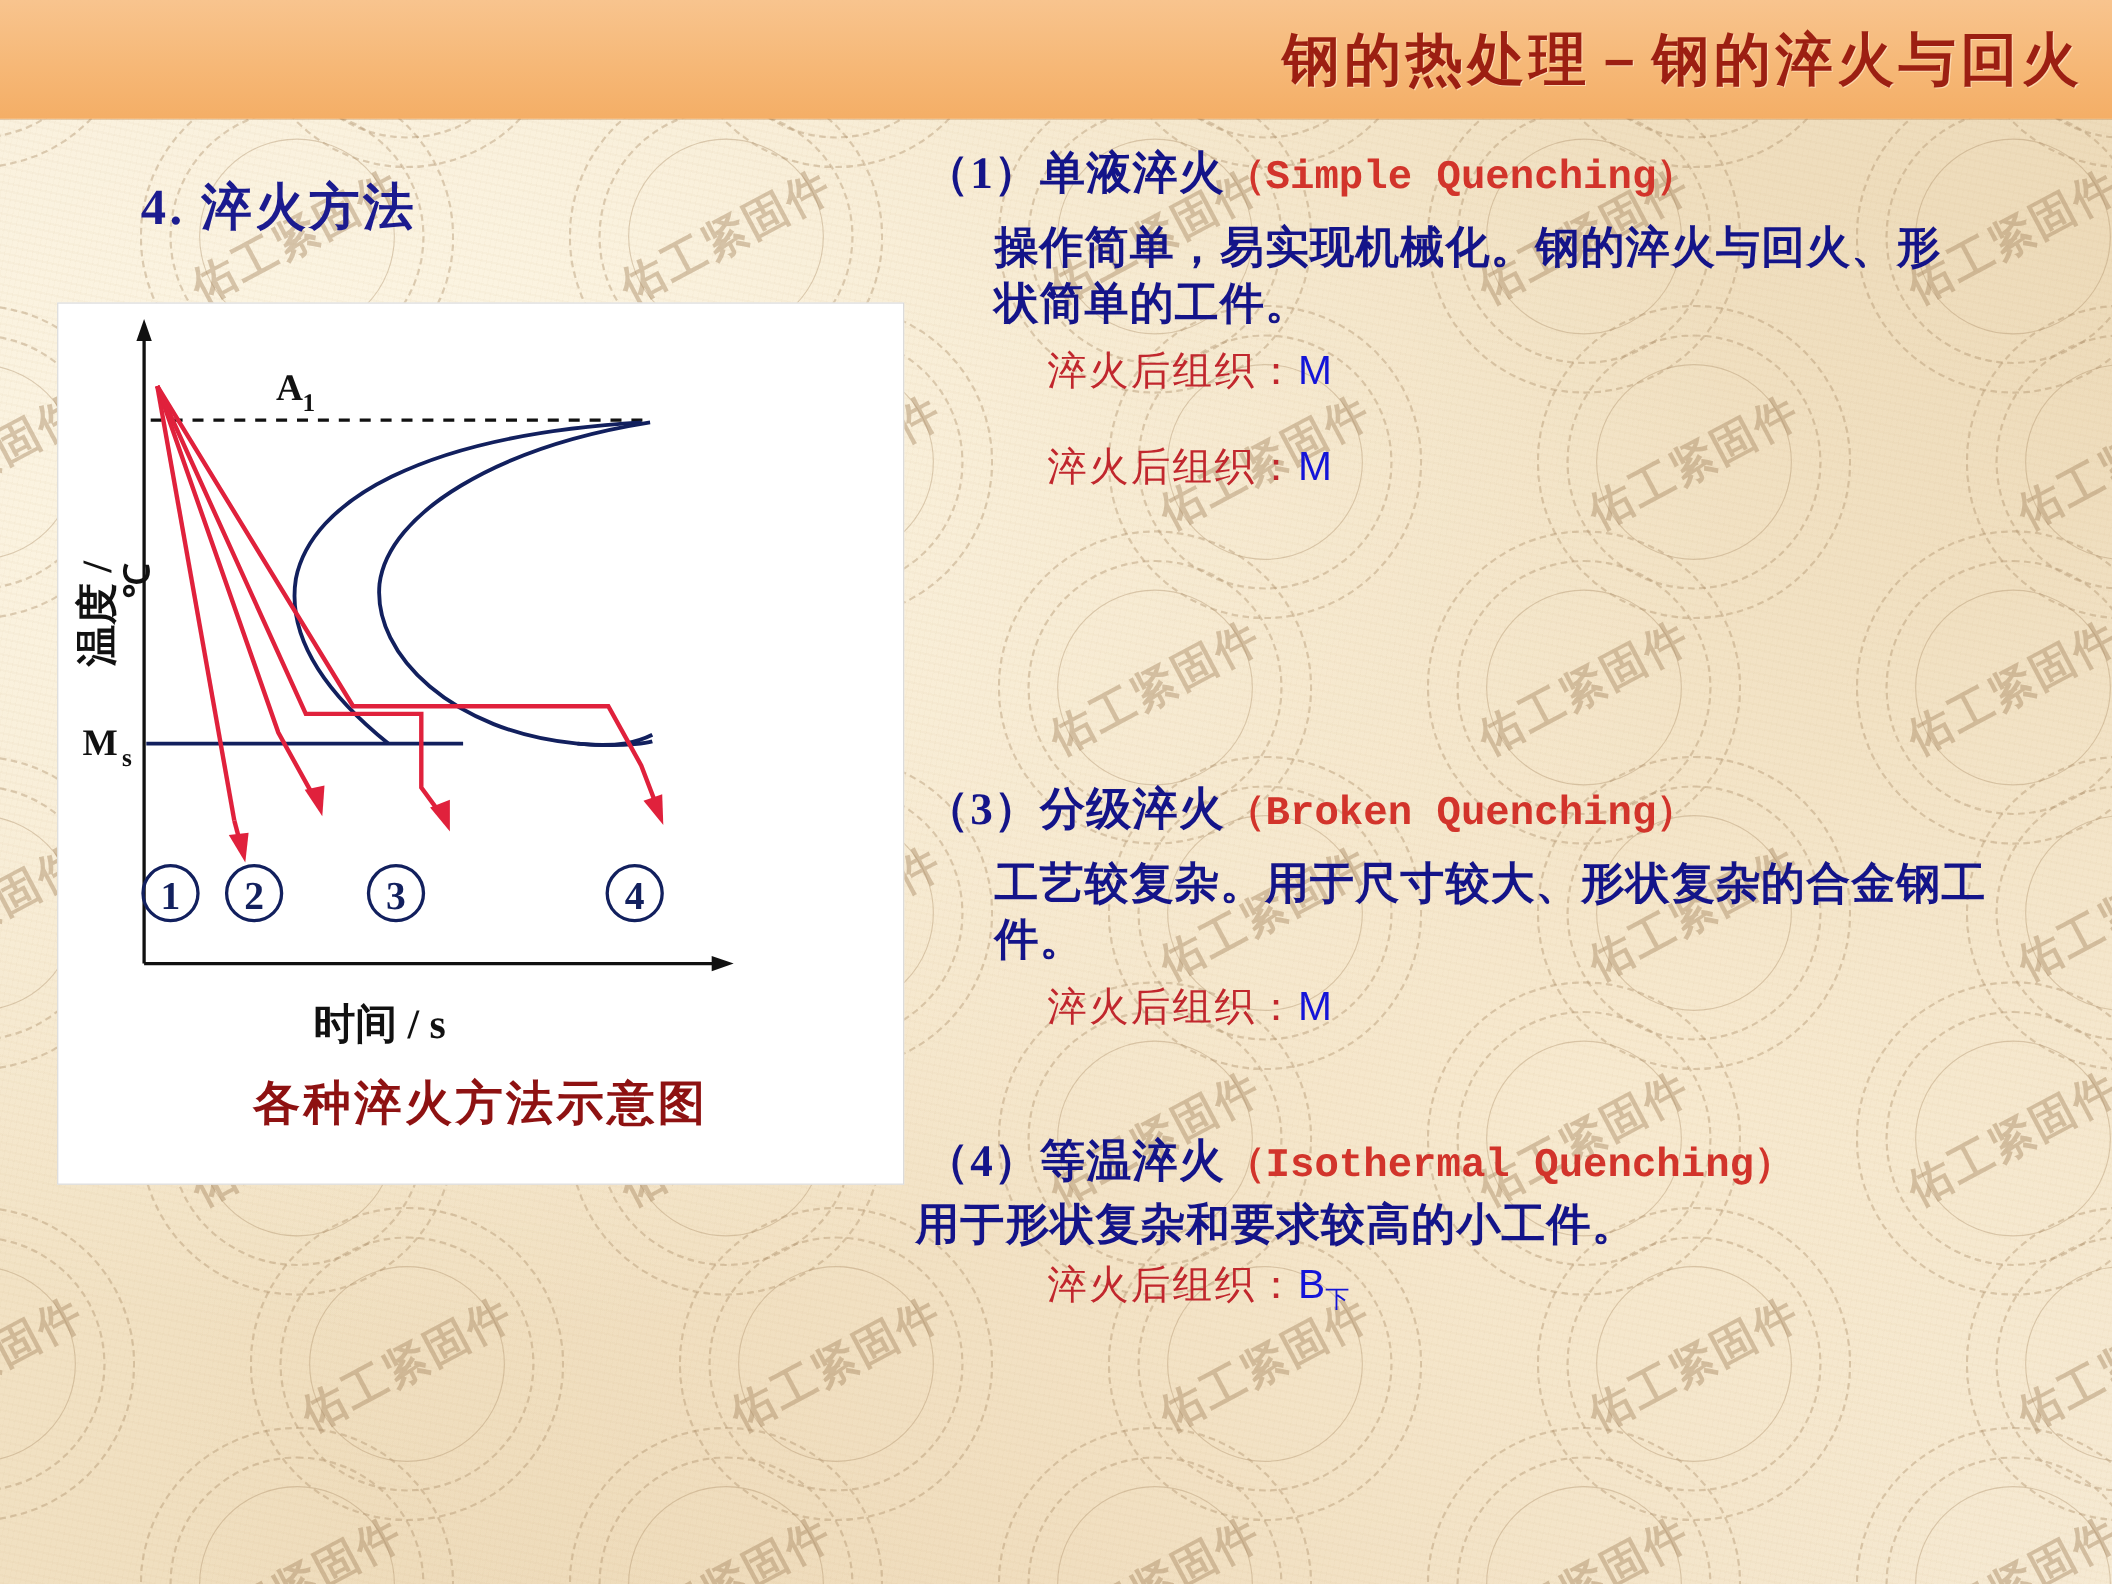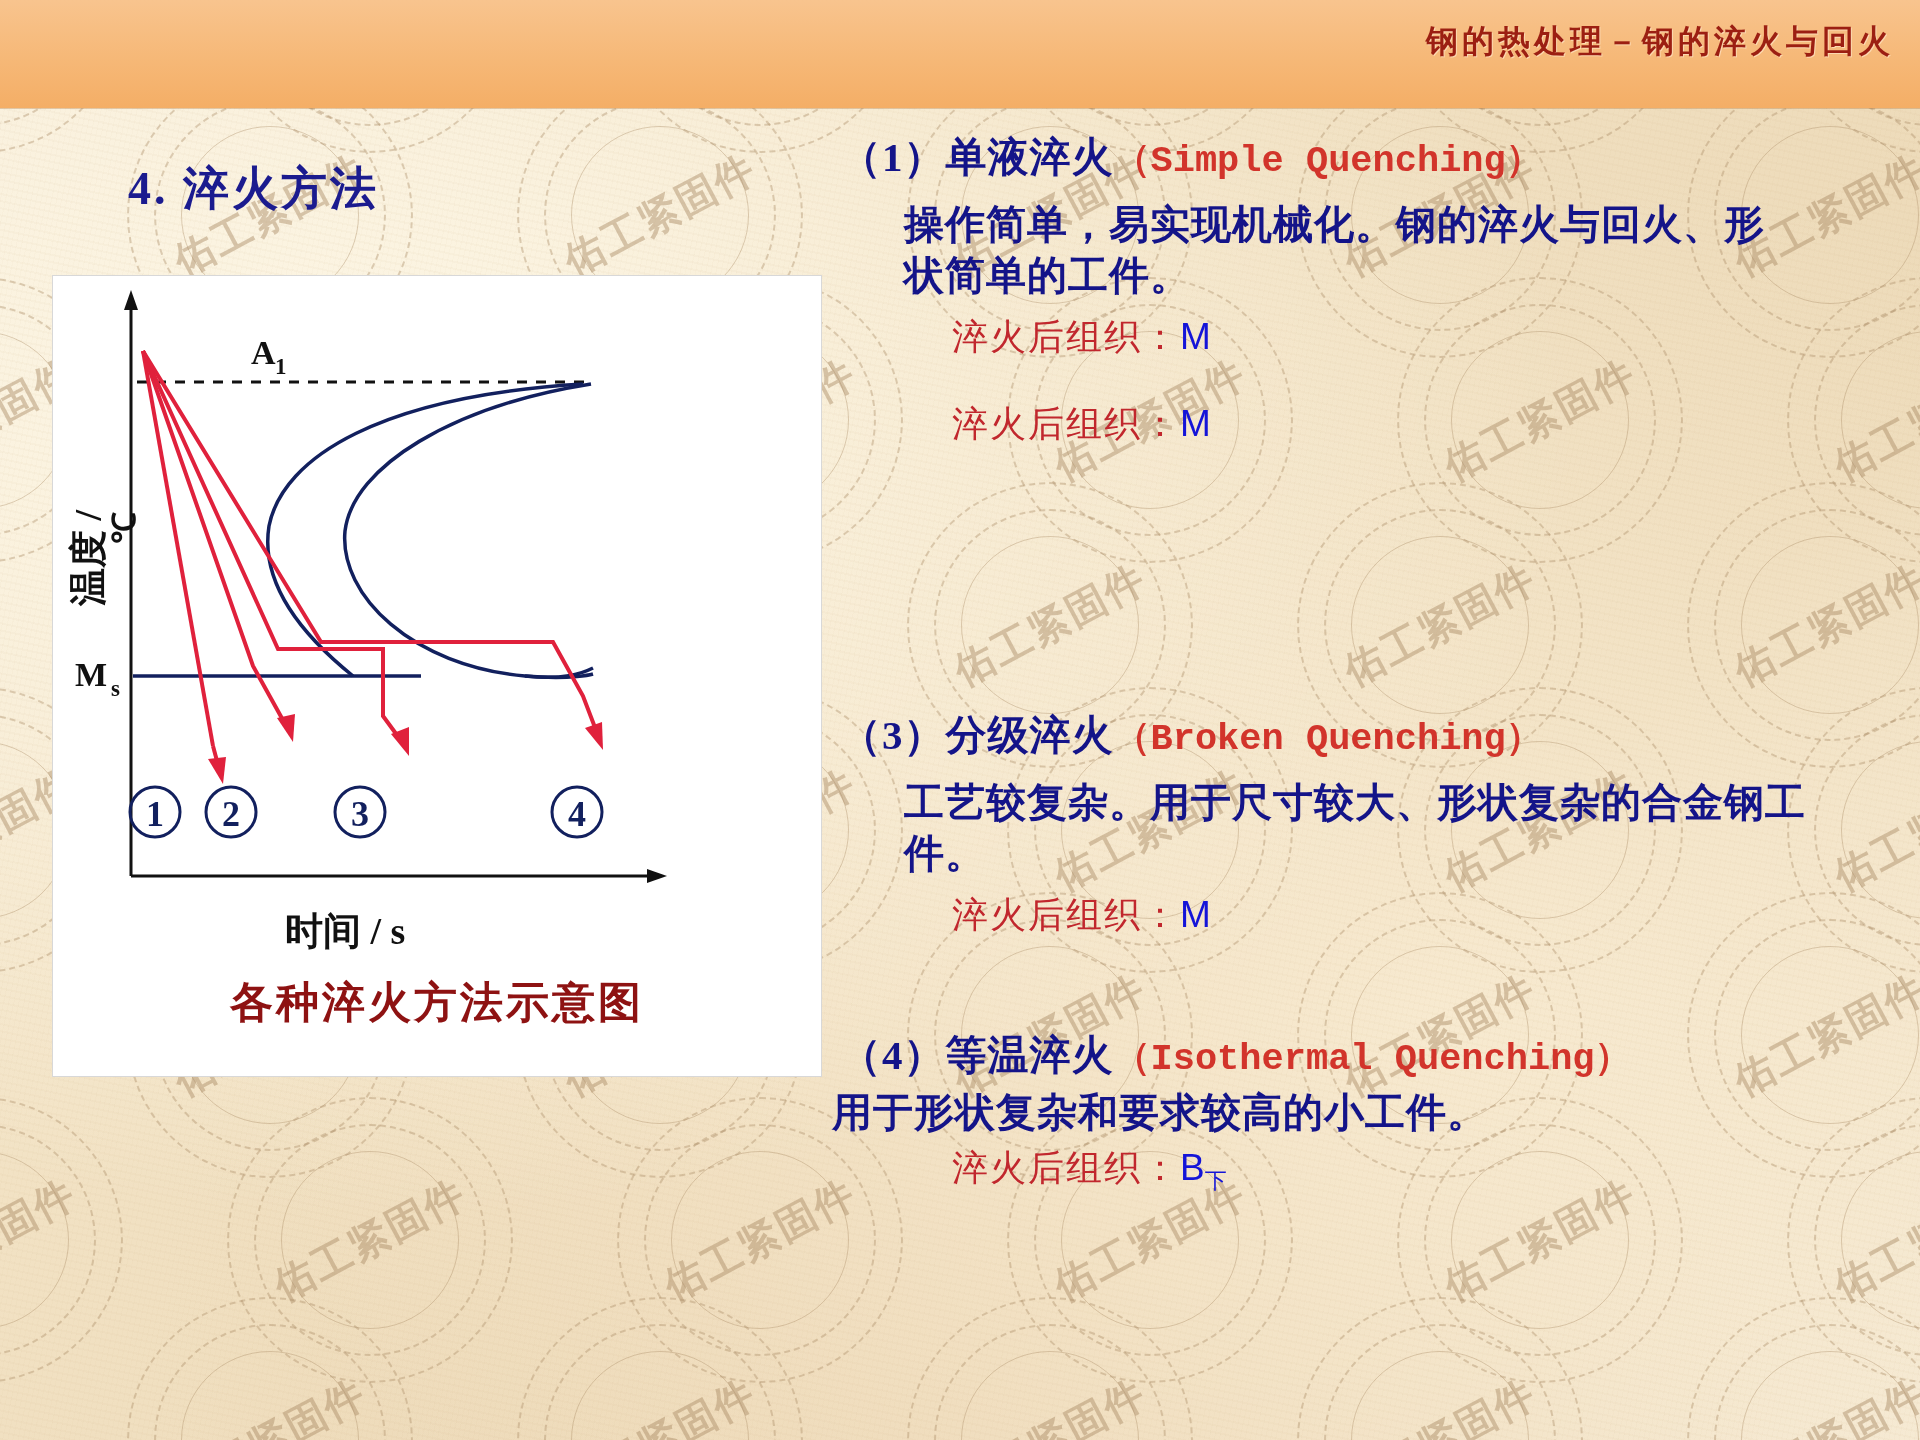--- a/index.html
+++ b/index.html
@@ -77,21 +77,21 @@
     height: 108px;
     background: linear-gradient(180deg, #f8c48e 0%, #f6b877 55%, #f4ae66 100%);
     box-shadow: 0 1px 0 rgba(180,120,60,.35);
     overflow: hidden;
   }
   .header-title {
     position: absolute;
     right: 26px;
     top: 20px;
     font-family: "Liberation Serif", serif;
-    font-size: 32px;
+    font-size: 52px;
     font-weight: bold;
     color: #9c1f12;
     letter-spacing: 4px;
     text-shadow: 1px 1px 0 rgba(255,230,200,.7);
     white-space: nowrap;
     text-align: center;
   }
 
   
   .left-col {

